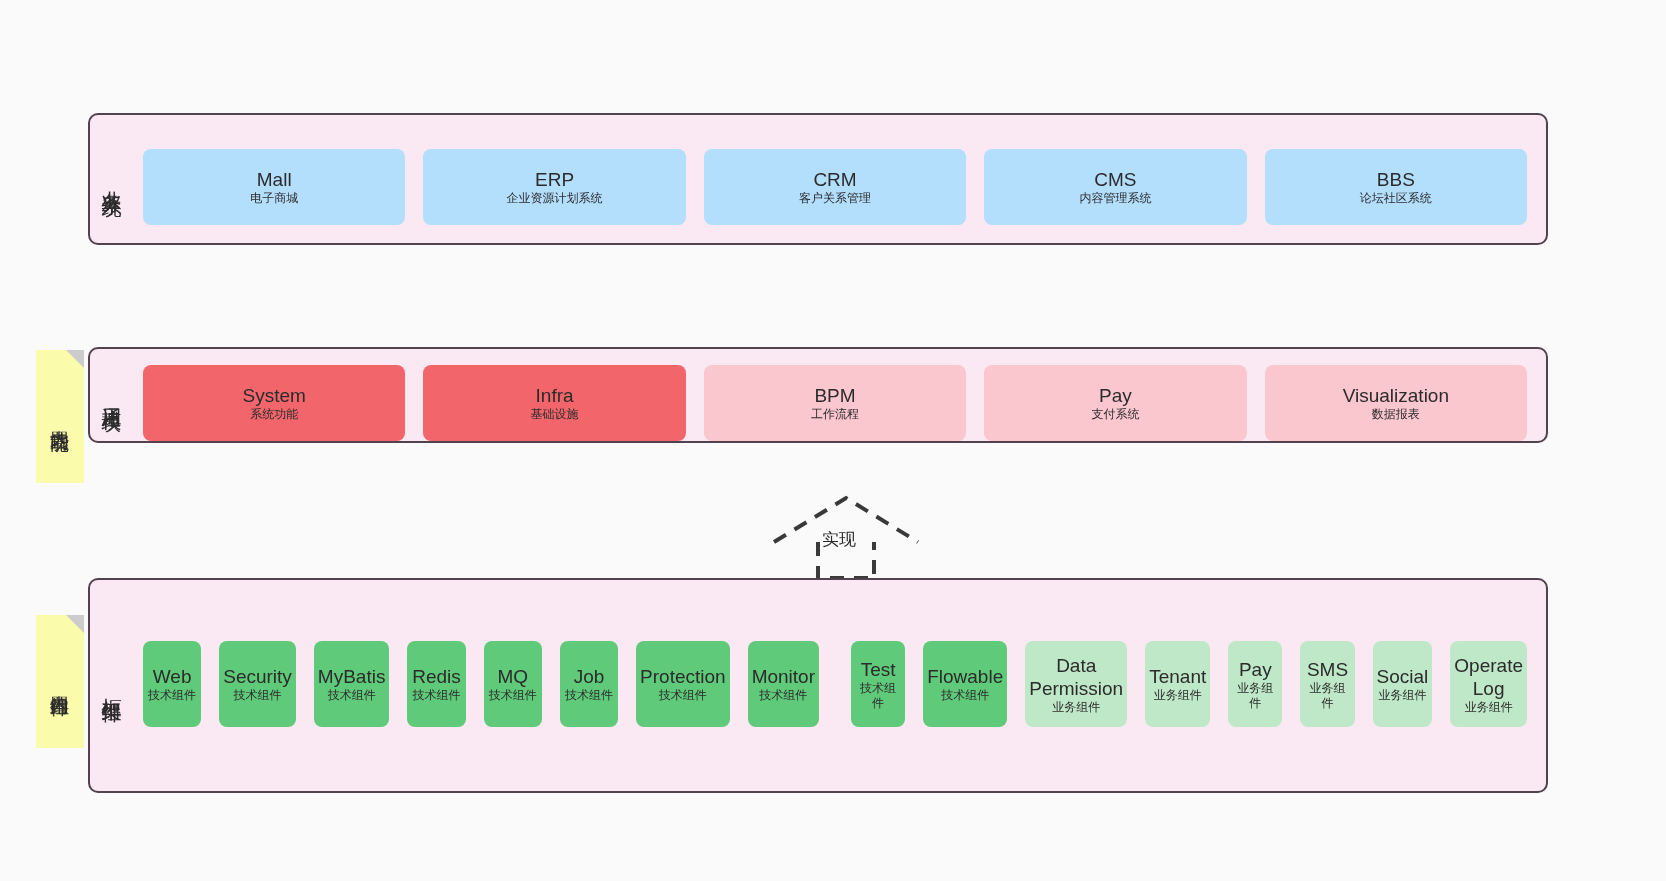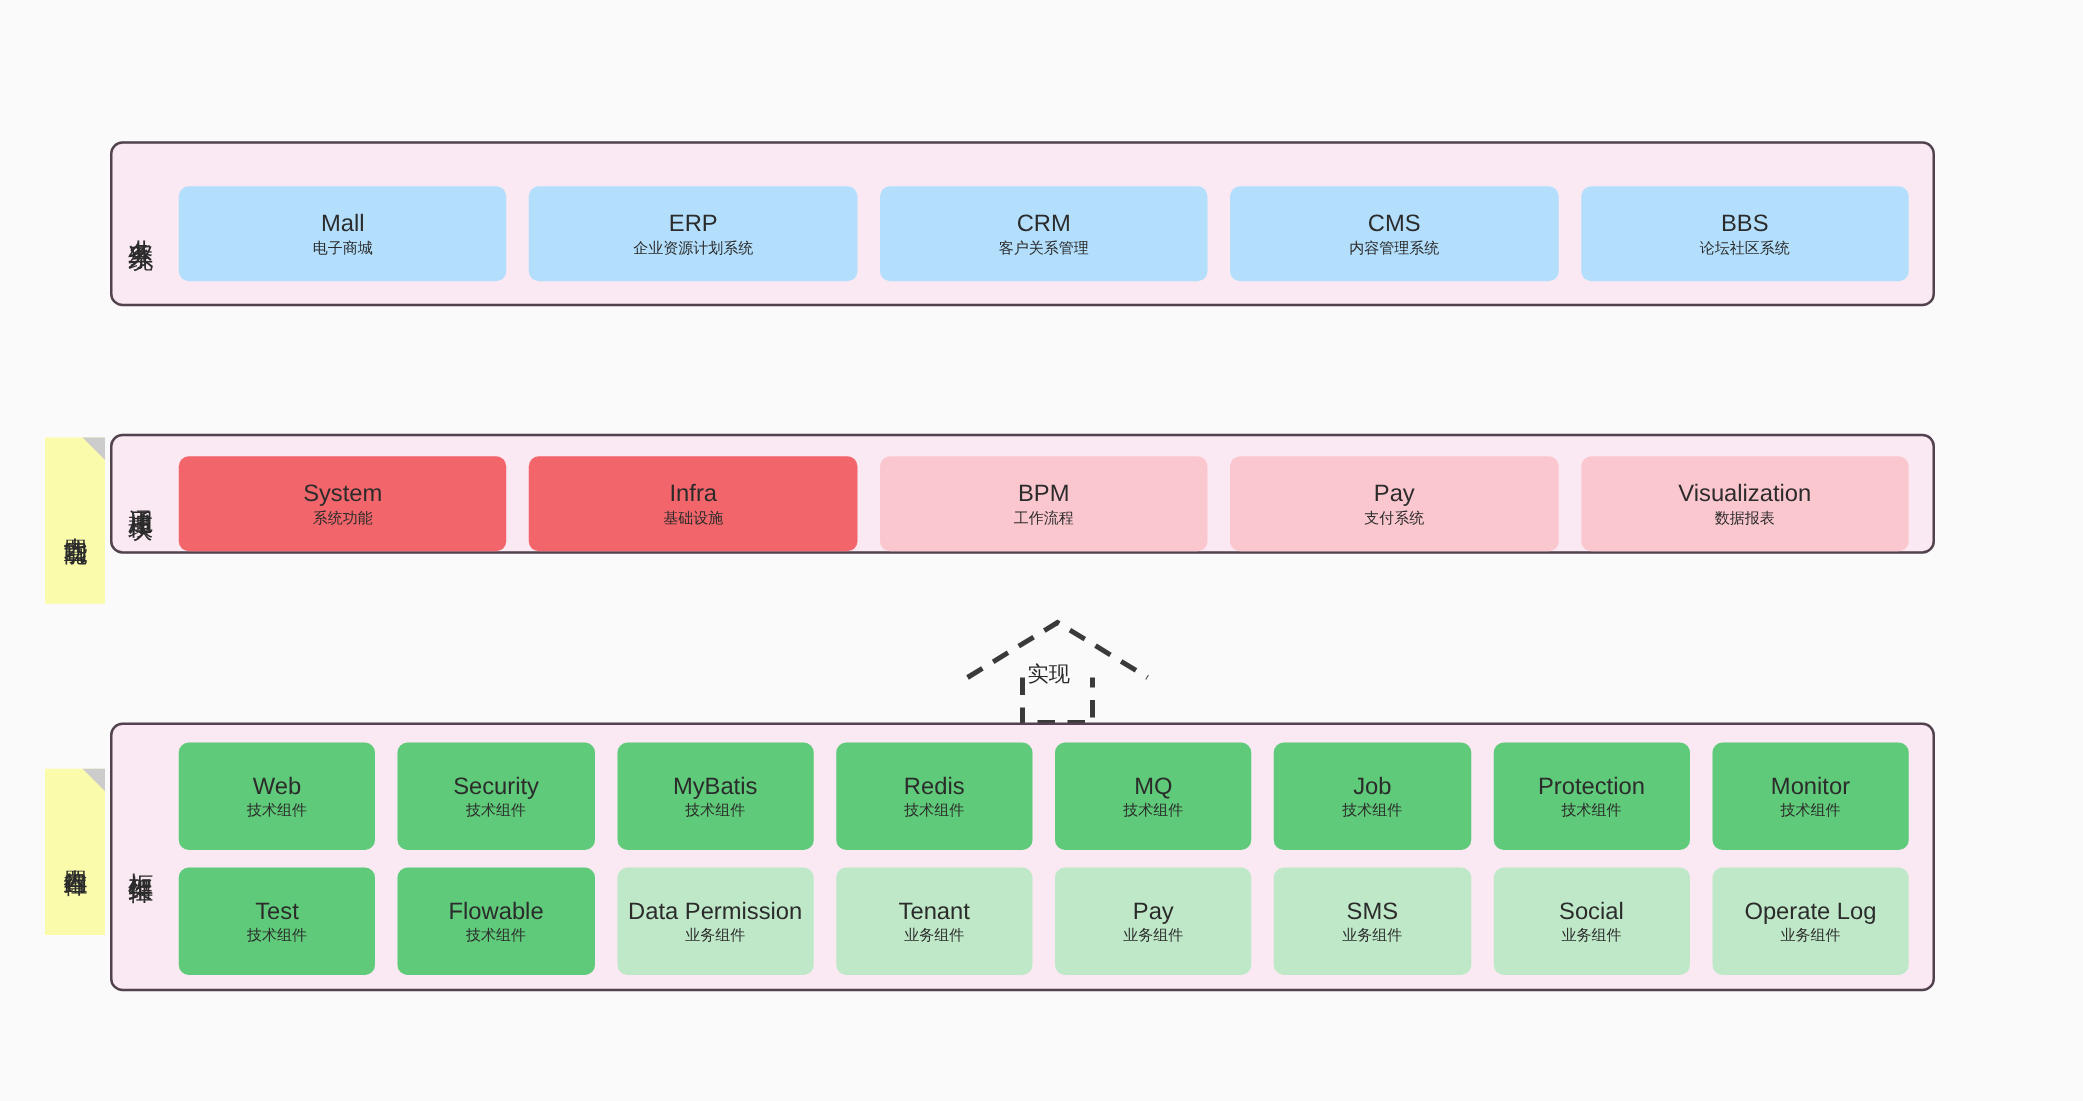--- a/index.html
+++ b/index.html
@@ -35,21 +35,22 @@
     user-select: none;
   }
   .cards {
     flex: 1 1 auto;
     display: flex;
     align-items: center;
     gap: 0;
     padding: 16px 10px 0 0;
   }
   .cards.two-row {
-    flex-direction: column;
+    flex-direction: row;
+    justify-content: center;
     gap: 14px;
     padding: 14px 10px 17px 0;
   }
   .row { display: flex; width: 100%; }
 
   
   .card {
     flex: 1 1 0;
     margin: 0 9px;
     height: 76px;

